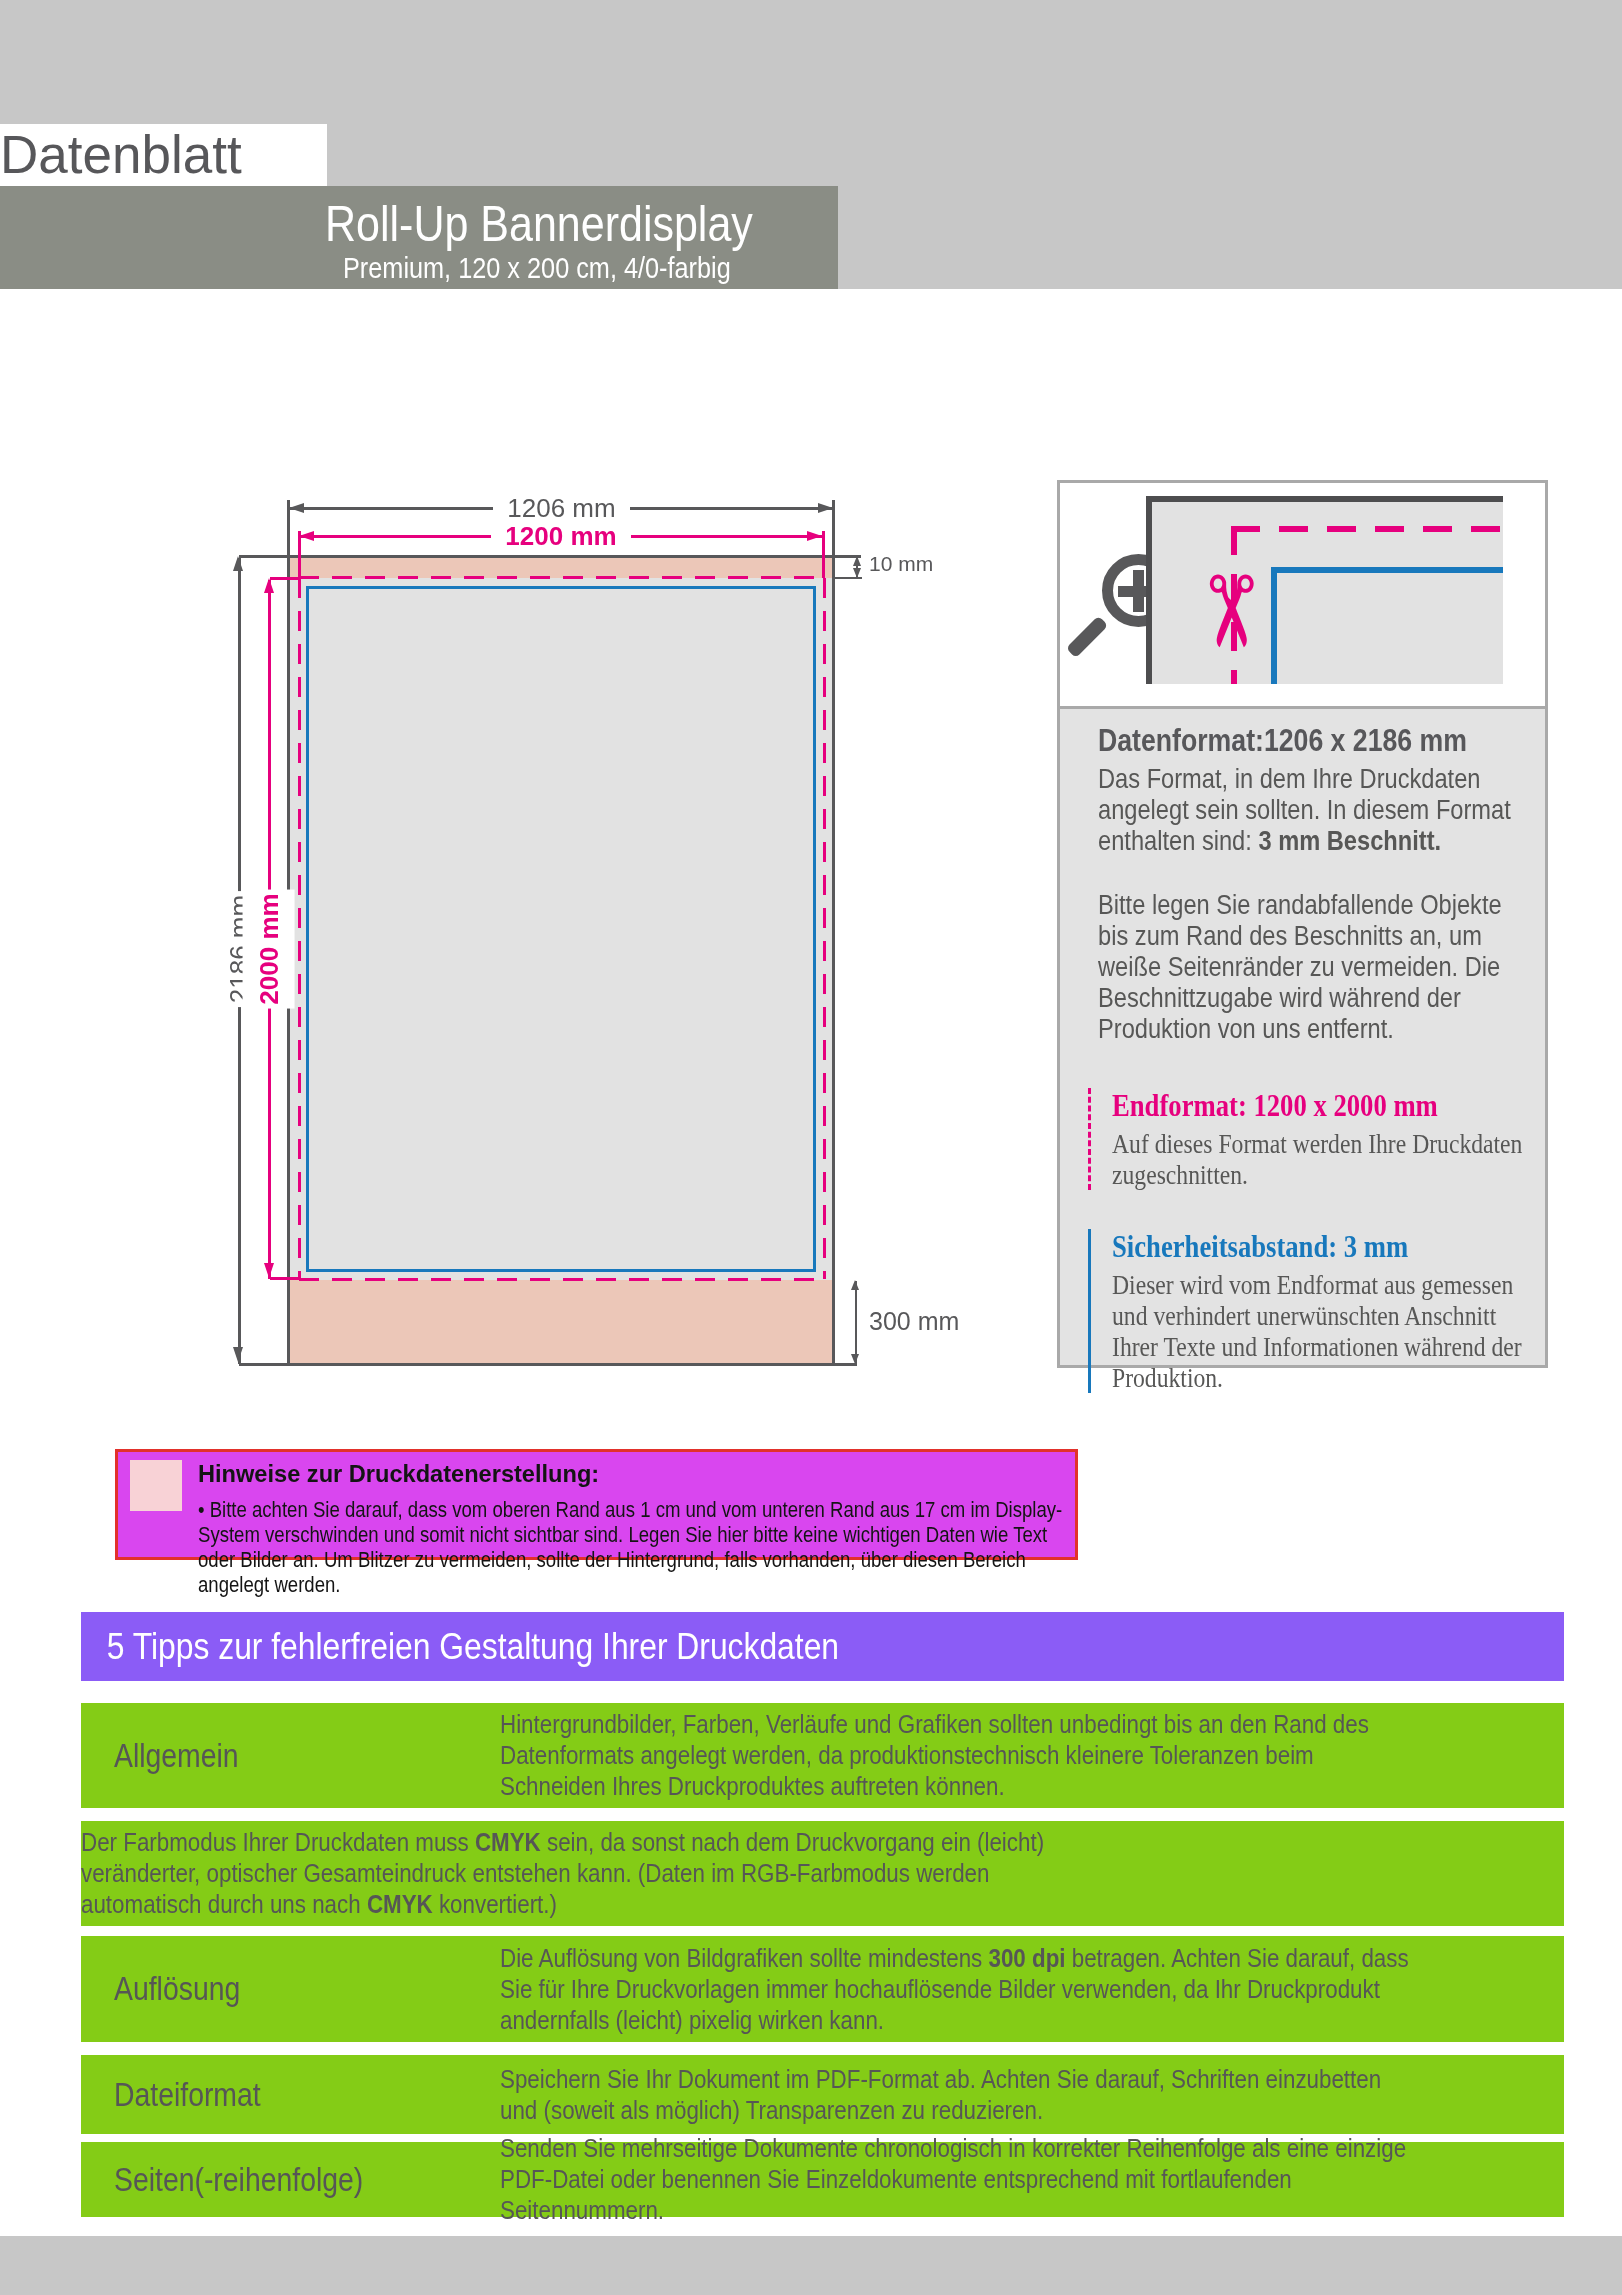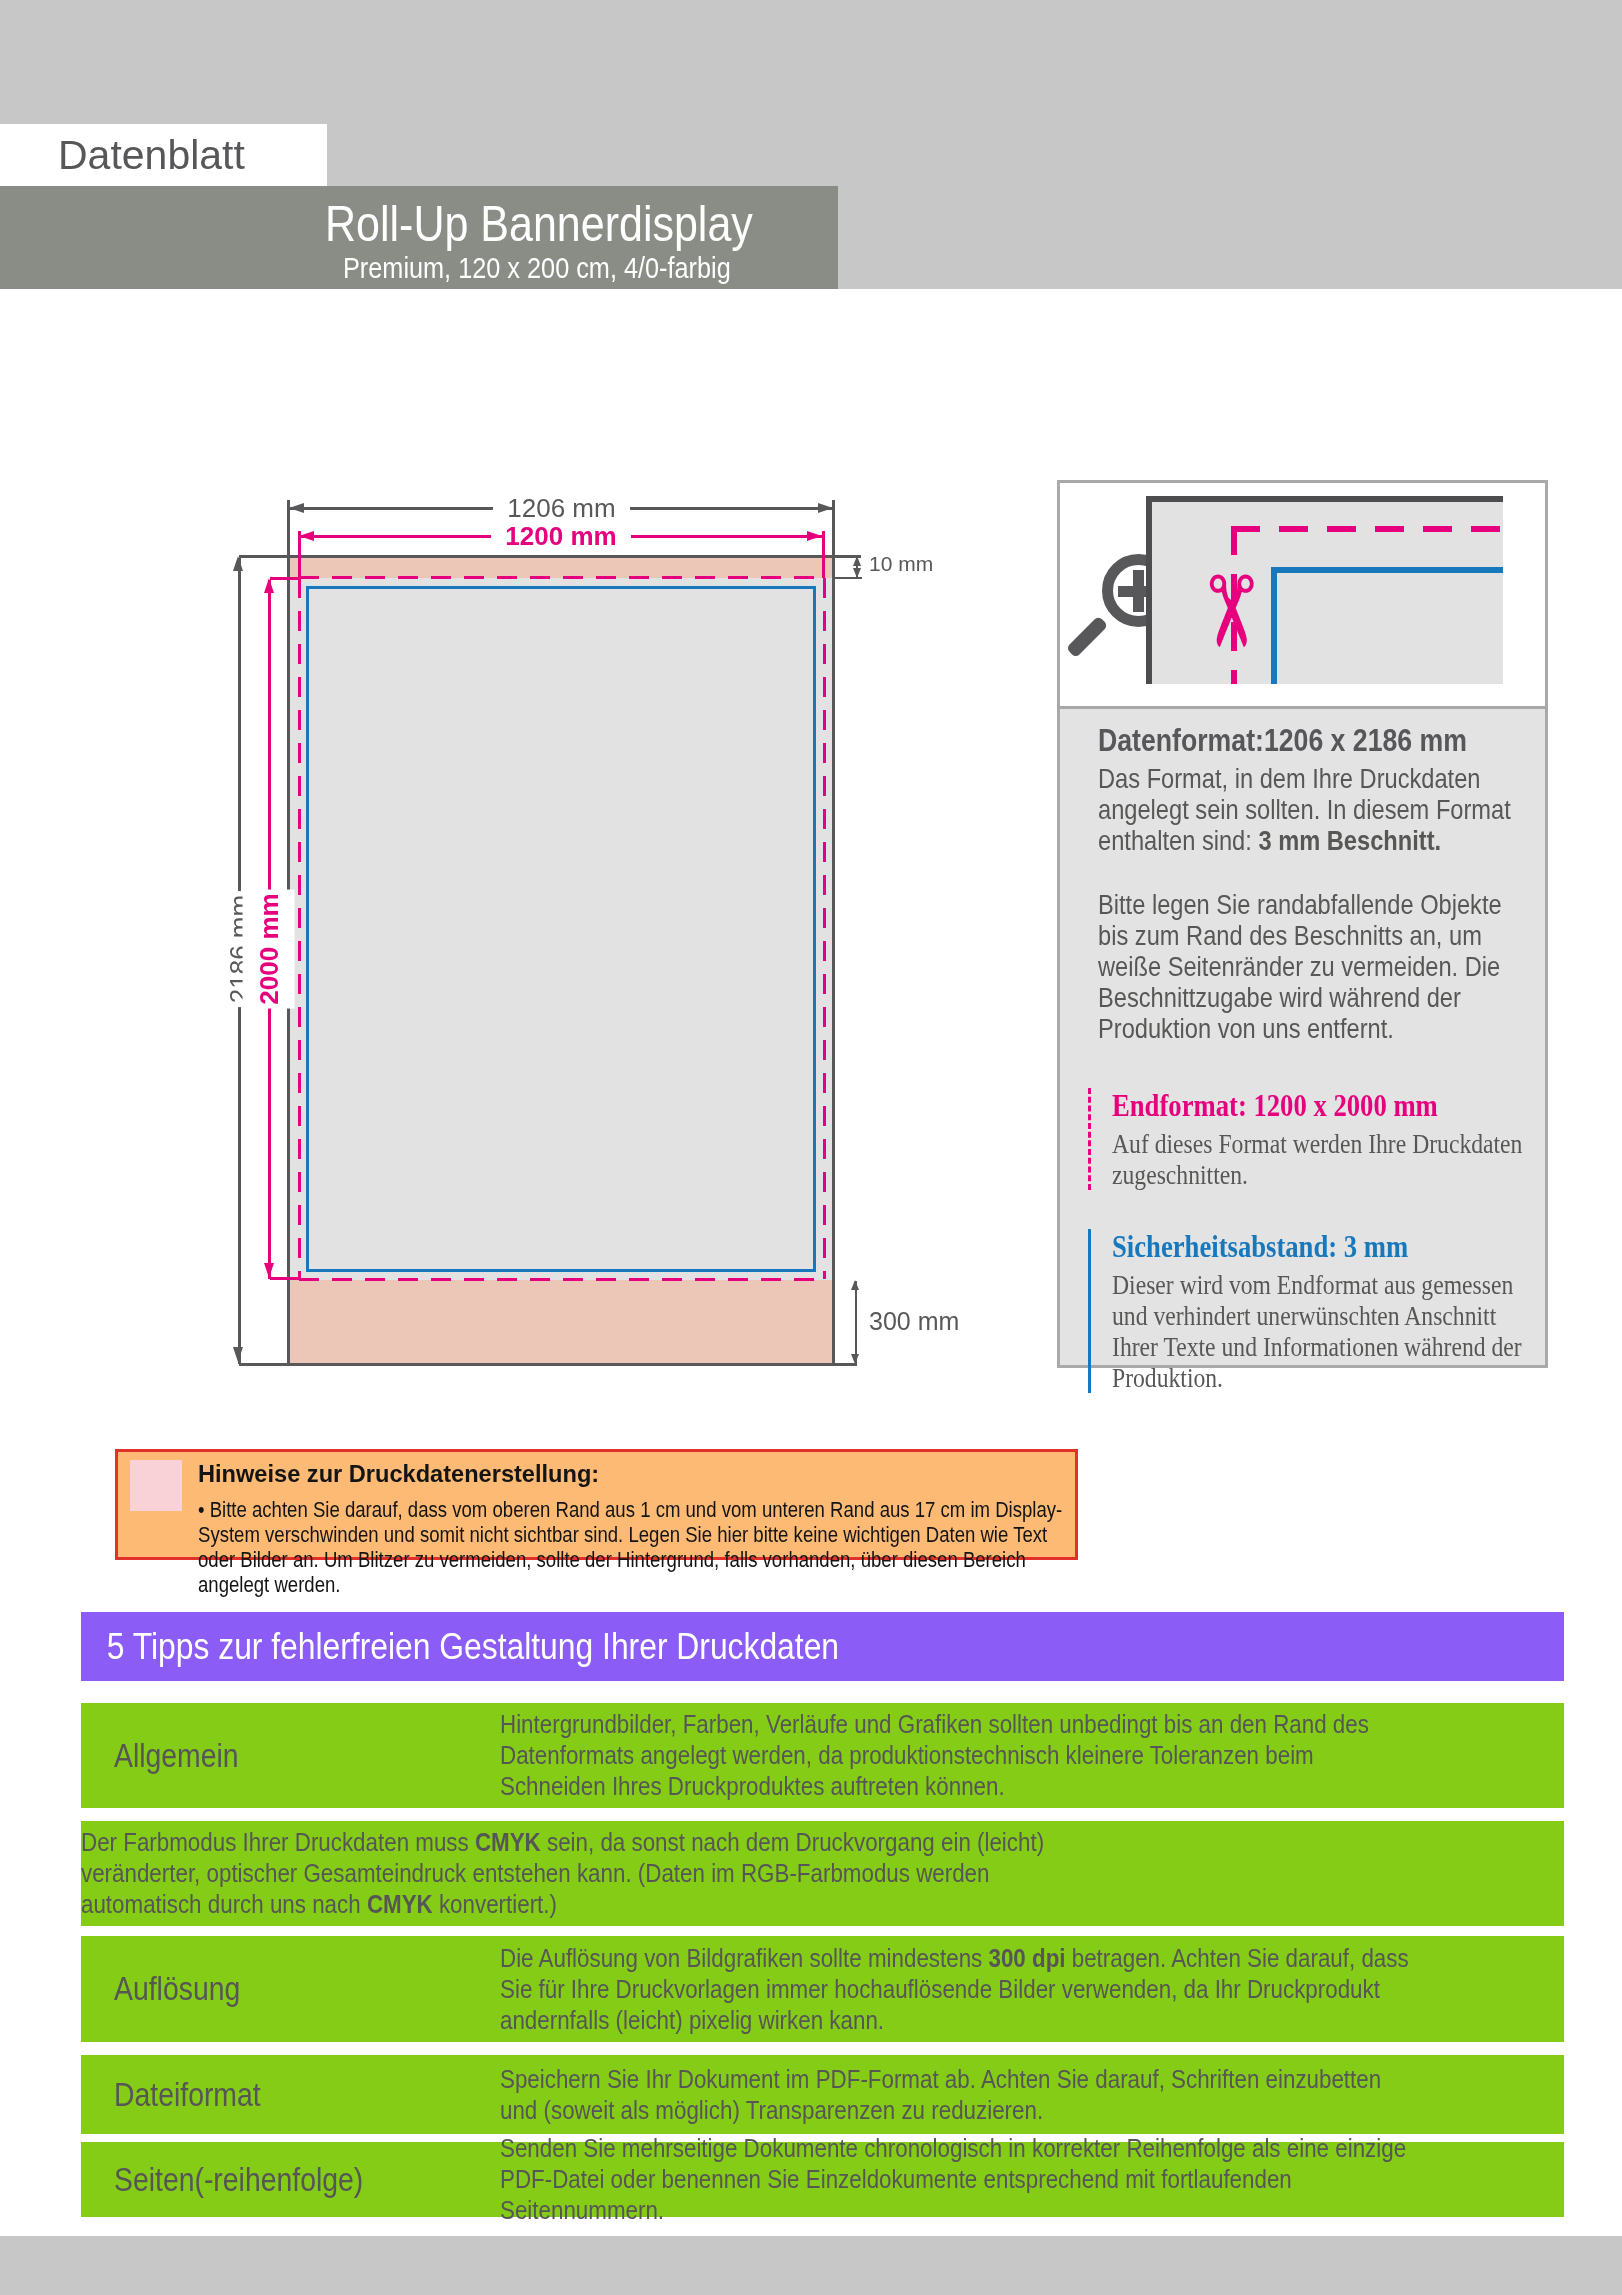--- a/index.html
+++ b/index.html
@@ -6,21 +6,21 @@
   body { background:#ffffff; font-family:"Liberation Sans", sans-serif; }
   .page { position:relative; width:1623px; height:2295px; background:#ffffff; overflow:hidden; }
 
   
   .cx { transform:scaleX(.86); transform-origin:0 0; display:inline-block; white-space:nowrap; }
   .cxb { transform:scaleX(.86); transform-origin:0 0; display:block; }
 
   
   .top-band { position:absolute; left:0; top:0; width:1623px; height:289px; background:#c7c7c7; }
   .datenblatt-box { position:absolute; left:0; top:124px; width:327px; height:62px; background:#ffffff; }
-  .datenblatt-box span { display:block; padding-left:58px; line-height:62px; font-size:41px; color:#57575a; }
+  .datenblatt-box span { display:block; line-height:62px; font-size:53px; color:#57575a; }
   .title-bar { position:absolute; left:0; top:186px; width:838px; height:103px; background:#8a8d85; }
   .title-bar .t1 { position:absolute; left:325px; top:9.2px; font-size:50px; color:#ffffff; }
   .title-bar .t2 { position:absolute; left:343px; top:65px; font-size:29.4px; color:#ffffff; }
 
   
   .dline { position:absolute; background:#58585a; }
   .mline { position:absolute; background:#e6007e; }
   .lbl { position:absolute; font-size:26px; color:#58585a; }
   .lbl-m { color:#e6007e; font-weight:bold; }
 
@@ -88,21 +88,21 @@
 
   .magnifier-ring { position:absolute; left:42px; top:71px; width:73px; height:73px;
                     border:11.8px solid #58585a; border-radius:50%; background:#ffffff; }
   .mag-plus-h { position:absolute; left:58px; top:103px; width:42px; height:10.5px; background:#58585a; }
   .mag-plus-v { position:absolute; left:73px; top:87px; width:10.5px; height:42px; background:#58585a; }
   .mag-handle { position:absolute; left:19.6px; top:131px; width:14.4px; height:46px; background:#58585a;
                 border-radius:5.2px; transform:rotate(45deg); }
 
   
   .hinweis { position:absolute; left:115px; top:1449px; width:963px; height:111px;
-             background:#fdba74; border:3.3px solid #e2312b; }
+             background:#d946ef; border:3.3px solid #e2312b; }
   .hinweis .swatch { position:absolute; left:11.8px; top:7.9px; width:52px; height:51px; background:#f8d2d6; }
   .hinweis .content { position:absolute; left:80px; top:9.2px; width:877px; color:#141414; }
   .hinweis .content h4 { font-size:23.6px; margin-bottom:9.2px; }
   .hinweis .content p  { font-size:21.6px; line-height:25px; width:1021px; }
 
   
   .tips-header { position:absolute; left:81px; top:1612px; width:1483px; height:69px; background:#8b5cf6; }
   .tips-header span { display:block; padding-left:30px; line-height:69px; font-size:37px; color:#ffffff; }
   .tip-row { position:absolute; left:81px; width:1483px; background:#84cc16; display:flex; align-items:center; }
   .tip-row .rlabel { width:419px; padding-left:33px; font-size:33px; color:#565656; flex-shrink:0; }

